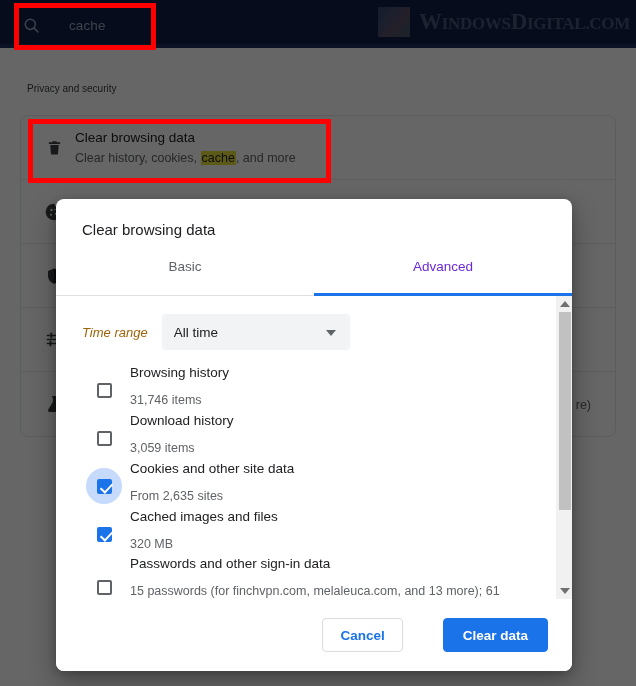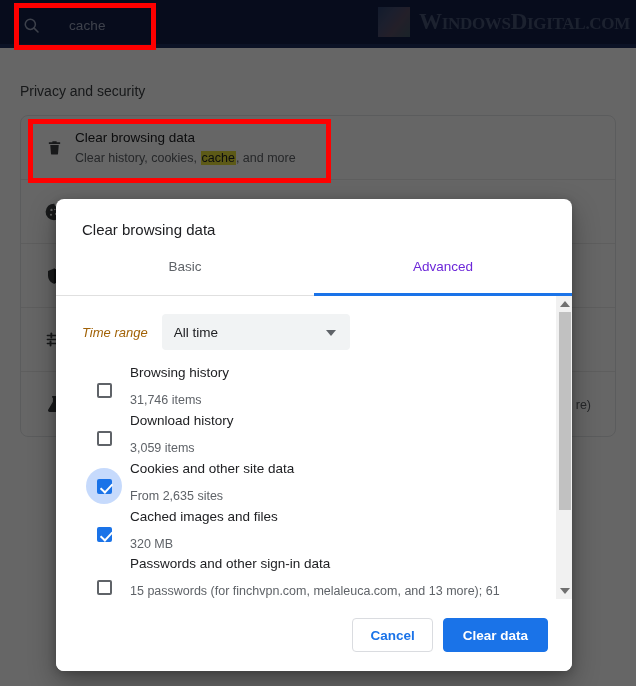--- a/index.html
+++ b/index.html
@@ -78,22 +78,22 @@
 
   
   #settings-body {
     position: absolute;
     left: 0; top: 48px;
     width: 636px; height: 638px;
     background: #ffffff;
   }
   #section-title {
     position: absolute;
-    left: 20px; top: 35px;
-    font-size: 14px;
+    left: 27px; top: 35px;
+    font-size: 10px;
     color: #3c4043;
   }
 
   
   #settings-card {
     position: absolute;
     left: 20px; top: 67px;
     width: 596px;
     background: #ffffff;
     border: 1px solid #e4e6e8;
@@ -345,20 +345,21 @@
   }
   .btn {
     height: 34px;
     border-radius: 4px;
     font-size: 13.5px;
     display: inline-flex;
     align-items: center;
     justify-content: center;
     cursor: pointer;
     font-weight: bold;
+    margin-left: 30px;
   }
   #btn-cancel {
     padding: 0 17px;
     background: #ffffff;
     color: #1a73e8;
     border: 1px solid #dadce0;
   }
   #btn-clear {
     padding: 0 19px;
     background: #1a73e8;

